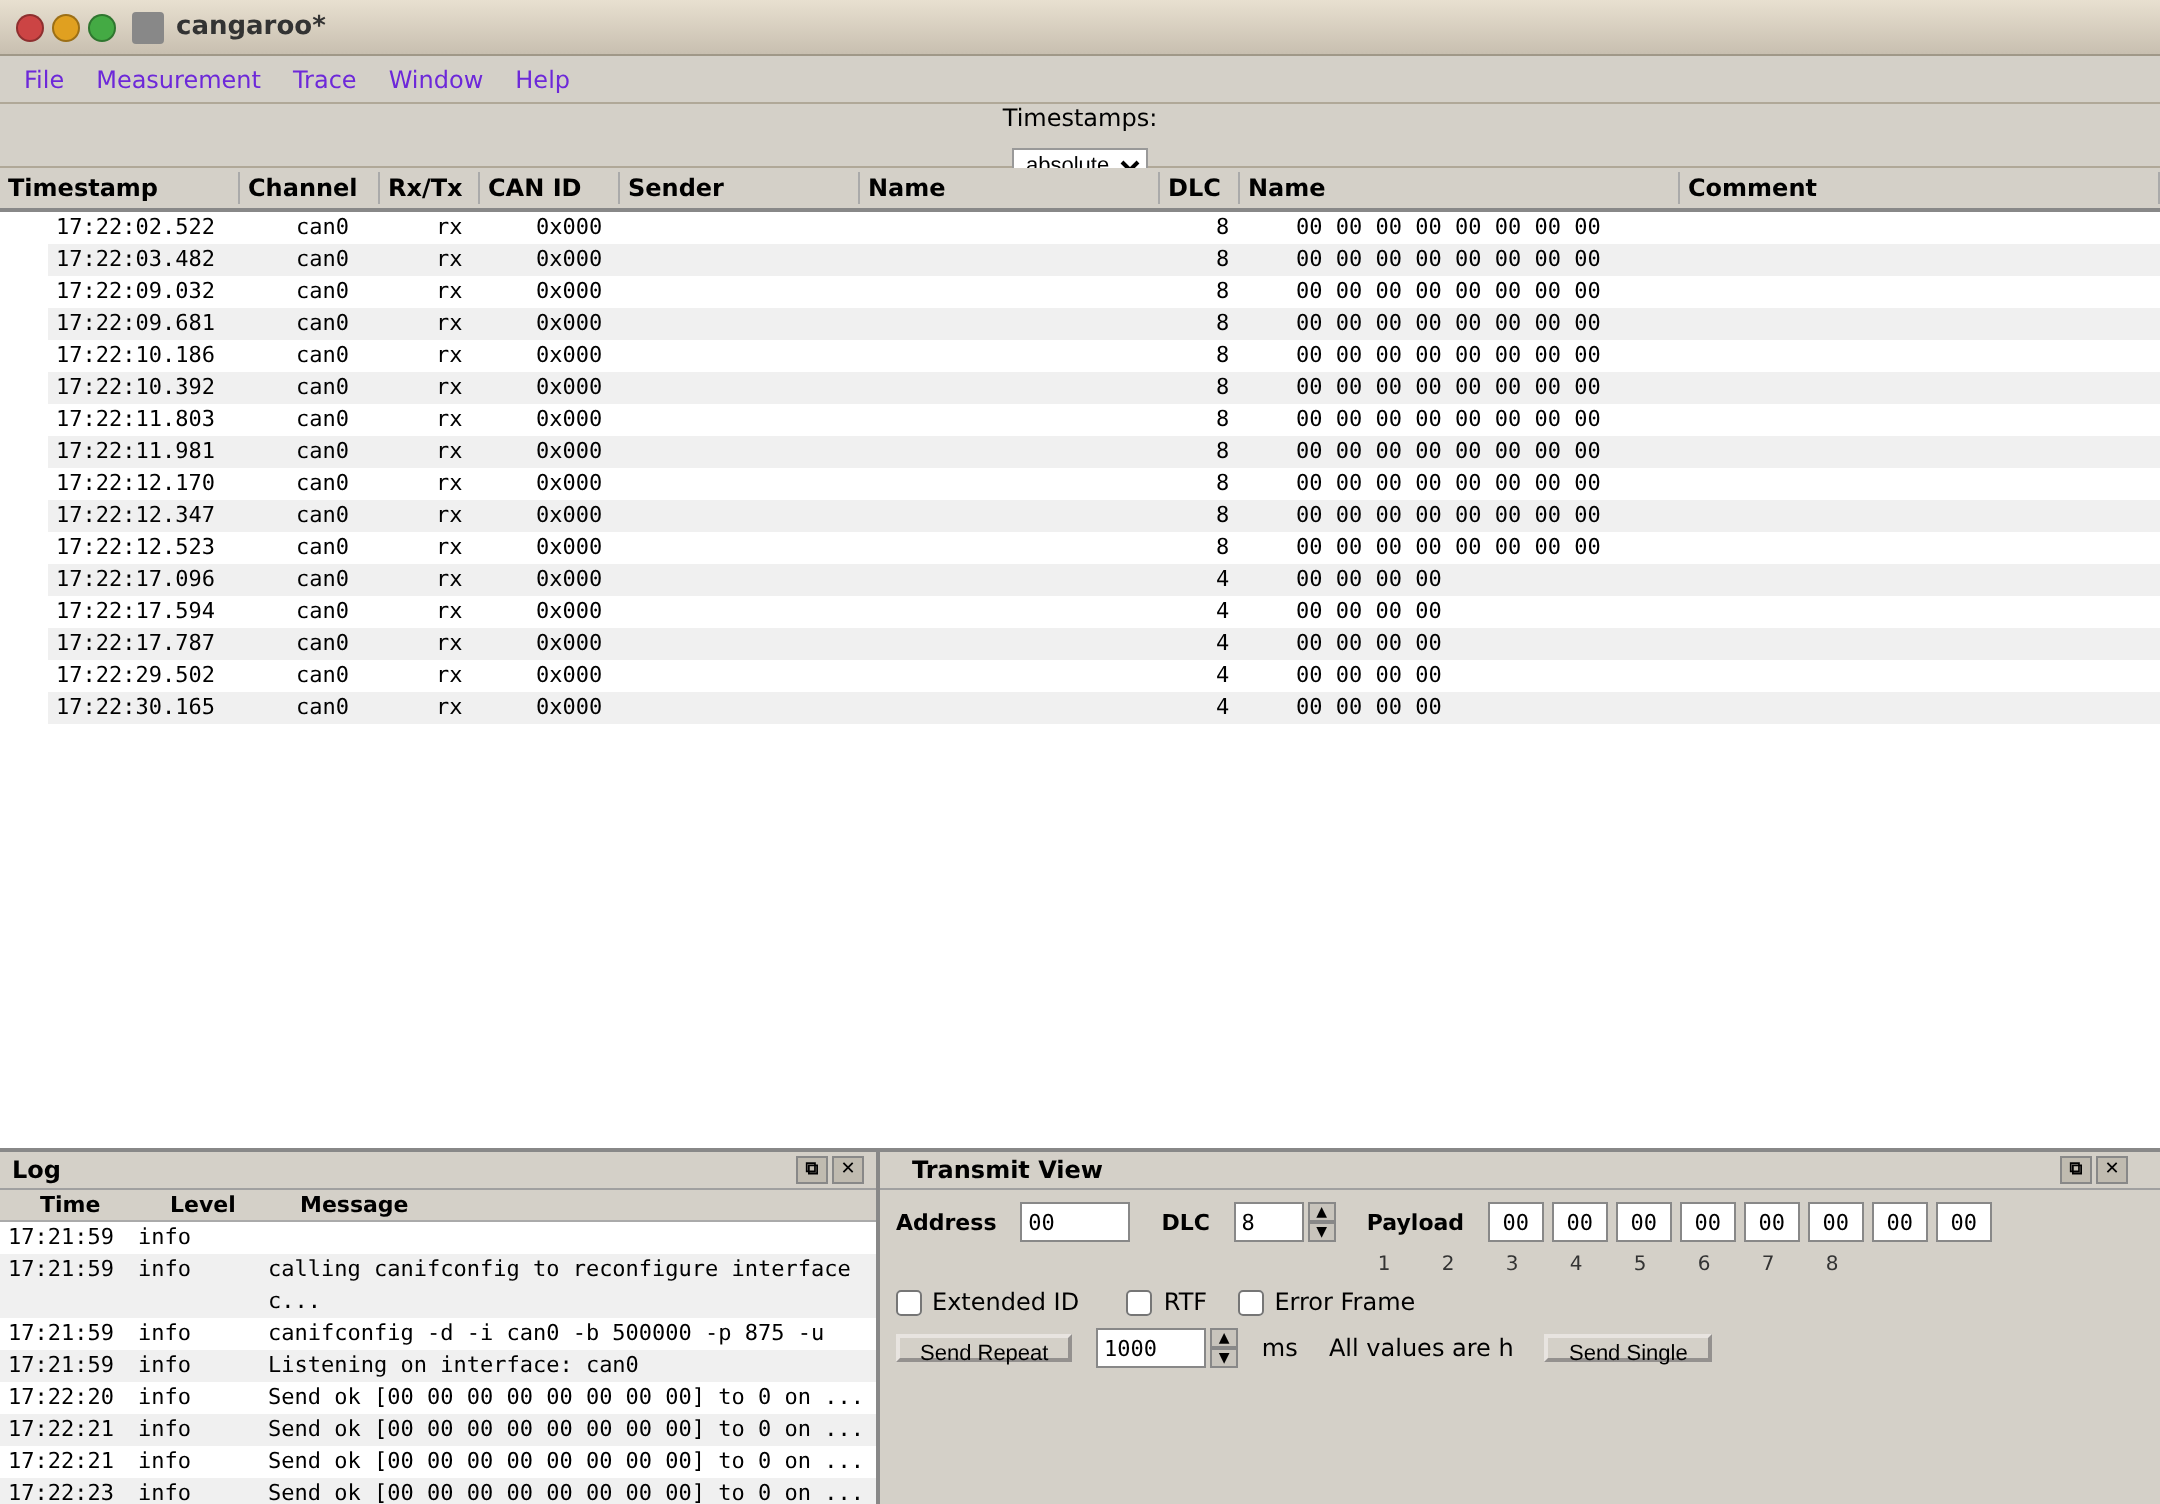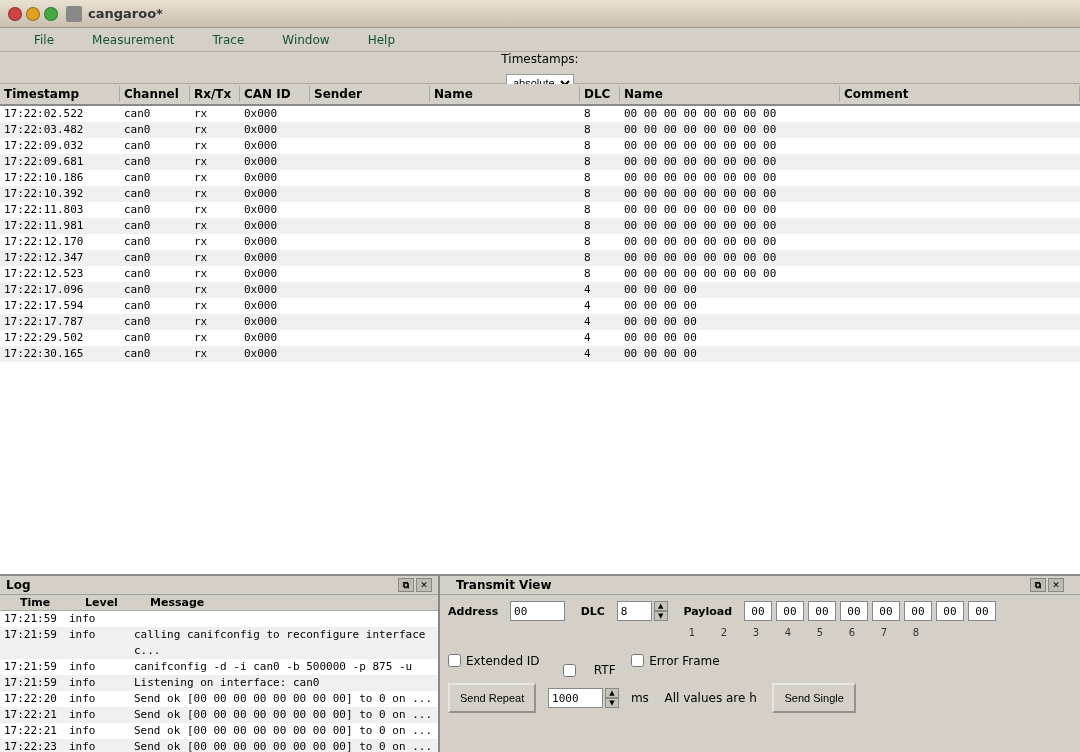--- a/index.html
+++ b/index.html
@@ -53,22 +53,21 @@
       background: #d4d0c8;
       display: flex;
       align-items: center;
       padding: 0 4px;
       border-bottom: 1px solid #b0a898;
     }
     .menu-item {
       padding: 2px 8px;
       cursor: pointer;
       font-size: 12px;
-      color: #14532d;
-      margin-left: 22px;
+      color: #6d28d9;
     }
     
     #toolbar {
       height: 32px;
       background: #d4d0c8;
       display: flex;
       align-items: center;
       padding: 0 8px;
       gap: 8px;
       border-bottom: 1px solid #b0a898;
@@ -115,20 +114,21 @@
     #trace-body {
       overflow-y: auto;
       flex: 1;
       background: white;
     }
     .trace-row {
       display: flex;
       font-size: 11px;
       font-family: monospace;
       border-bottom: none;
+      margin-left: 24px;
     }
     .trace-row:nth-child(odd) { background: white; }
     .trace-row:nth-child(even) { background: #f0f0f0; }
     .td-cell {
       padding: 0 4px;
       line-height: 16px;
     }
     
     #bottom-panels {
       display: flex;
@@ -264,21 +264,21 @@
       border: 1px solid #888;
       background: white;
       height: 20px;
     }
     .send-btn {
       padding: 2px 10px;
       background: #d4d0c8;
       border: 2px outset #e8e4e0;
       font-size: 11px;
       cursor: pointer;
-      height: 30px;
+      height: 14px;
     }
     
     ::-webkit-scrollbar { width: 12px; height: 12px; }
     ::-webkit-scrollbar-track { background: #d0ccc4; }
     ::-webkit-scrollbar-thumb { background: #a09888; border: 1px solid #888; }
     .dlc-spin {
       display: flex;
       flex-direction: column;
       margin-left: -2px;
     }
@@ -630,21 +630,21 @@
           <span class="payload-num">8</span>
         </div>
       </div>
 
       <div class="tv-row">
         <label style="display:flex;align-items:center;gap:3px;">
           <input type="checkbox" class="tv-checkbox" style="">
           <span>Extended ID</span>
         </label>
         &nbsp;&nbsp;&nbsp;&nbsp;
-        <label style="display:flex;align-items:center;gap:16px;margin-top:19px;">
+        <label style="display:flex;align-items:center;gap:4px;">
           <input type="checkbox" class="tv-checkbox" style="">
           <span>RTF</span>
         </label>
         &nbsp;&nbsp;
         <label style="display:flex;align-items:center;gap:3px;">
           <input type="checkbox" class="tv-checkbox" style="">
           <span>Error Frame</span>
         </label>
       </div>
 

